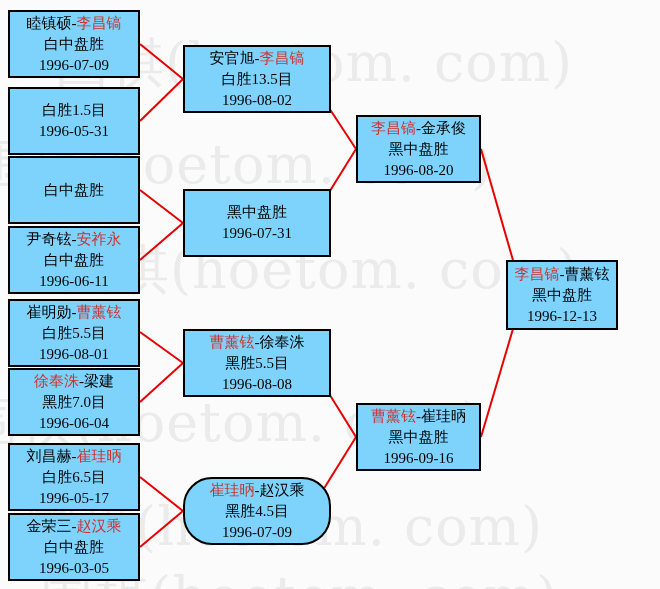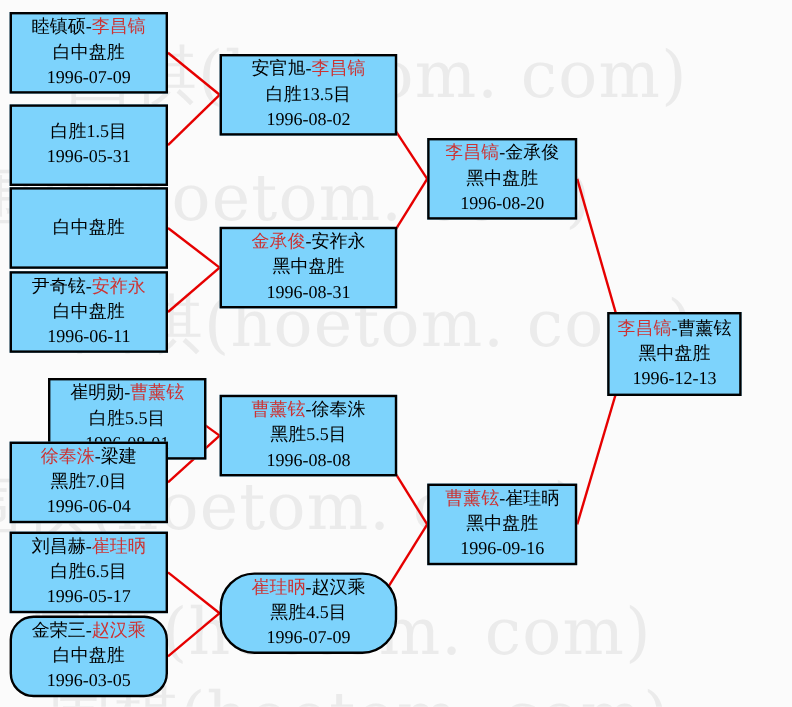--- a/index.html
+++ b/index.html
@@ -64,50 +64,49 @@
   <div>1996-05-31</div>
 </div>
 <div class="box c1" style="top:156px;">
   <div>白中盘胜</div>
 </div>
 <div class="box c1" style="top:226px;justify-content:center;">
   <div><span>尹奇铉-</span><span class="win">安祚永</span><span></span></div>
   <div>白中盘胜</div>
   <div>1996-06-11</div>
 </div>
-<div class="box c1" style="top:315px;margin-left:32px;">
+<div class="box c1" style="top:299px;">
   <div><span>崔明勋-</span><span class="win">曹薰铉</span><span></span></div>
   <div>白胜5.5目</div>
   <div>1996-08-01</div>
 </div>
 <div class="box c1" style="top:368px;">
   <div><span class="win">徐奉洙</span><span>-梁建</span></div>
   <div>黑胜7.0目</div>
   <div>1996-06-04</div>
 </div>
 <div class="box c1" style="top:443px;">
   <div><span>刘昌赫-</span><span class="win">崔珪昞</span><span></span></div>
   <div>白胜6.5目</div>
   <div>1996-05-17</div>
 </div>
-<div class="box c1" style="top:513px;border-radius:20px;">
+<div class="box c1" style="top:513px;">
   <div><span>金荣三-</span><span class="win">赵汉乘</span><span></span></div>
   <div>白中盘胜</div>
   <div>1996-03-05</div>
 </div>
 
 <div class="box c2" style="top:45px;">
   <div><span>安官旭-</span><span class="win">李昌镐</span><span></span></div>
   <div>白胜13.5目</div>
   <div>1996-08-02</div>
 </div>
 <div class="box c2" style="top:189px;">
-  <div><span class="win">金承俊</span><span>-安祚永</span></div>
   <div>黑中盘胜</div>
-  <div>1996-08-31</div>
+  <div>1996-07-31</div>
 </div>
 <div class="box c2" style="top:329px;">
   <div><span class="win">曹薰铉</span><span>-徐奉洙</span></div>
   <div>黑胜5.5目</div>
   <div>1996-08-08</div>
 </div>
 <div class="box c2" style="top:477px;border-radius:29px;">
   <div><span class="win">崔珪昞</span><span>-赵汉乘</span></div>
   <div>黑胜4.5目</div>
   <div>1996-07-09</div>

